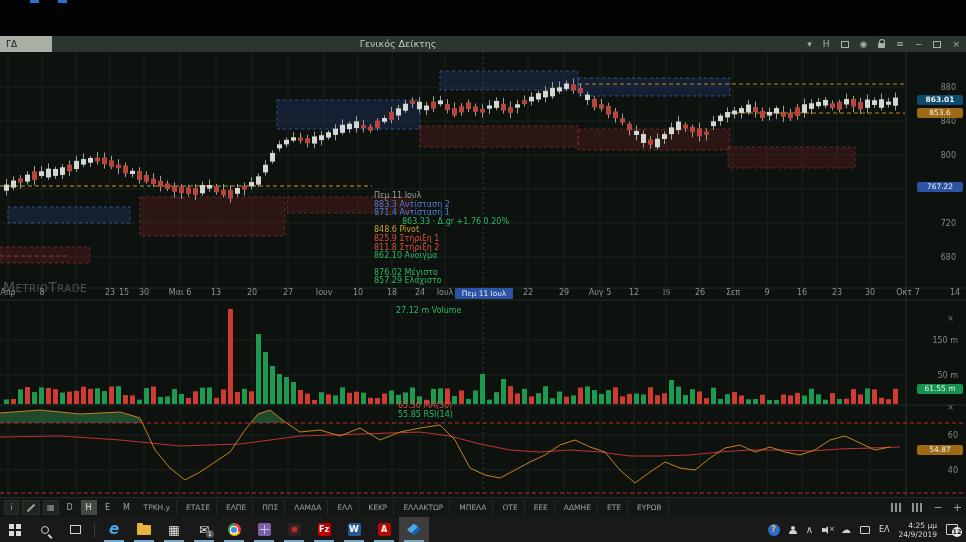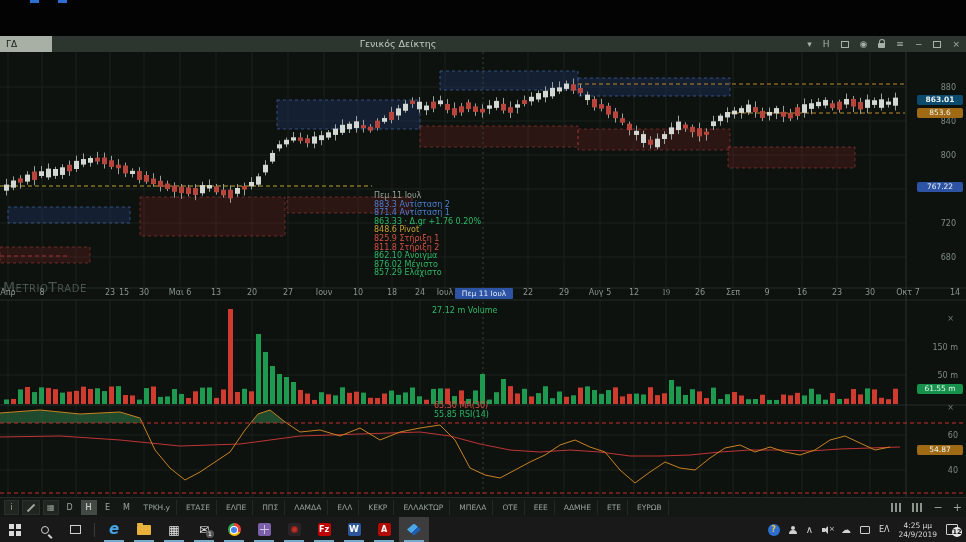--- a/index.html
+++ b/index.html
@@ -27,21 +27,21 @@
   .closex{position:absolute;right:12px;color:#737f76;font-size:8px;cursor:pointer;}
   .pbadge{position:absolute;right:3px;width:46px;height:10px;border-radius:2px;color:#eef3ee;
           font-size:7.5px;line-height:10px;text-align:center;}
   .tick{position:absolute;transform:translateX(-50%);color:#8a958c;font-size:8px;top:0;white-space:nowrap;}
   .timeaxis{position:absolute;left:0;top:236px;width:966px;height:12px;}
   .datebadge{position:absolute;top:0;height:11px;background:#2d53a5;color:#dfe7f2;font-size:7.5px;
              line-height:11px;text-align:center;border-radius:1px;white-space:nowrap;padding:0 4px;}
   .tooltip{position:absolute;left:374px;top:140px;font-size:8px;line-height:8.6px;}
   .tooltip .hdr{color:#95a098;}
   .ttrow{white-space:nowrap;}
-  .legend{position:absolute;font-size:8px;white-space:nowrap;margin-left:36px;}
+  .legend{position:absolute;font-size:8px;white-space:nowrap;}
   .watermark{position:absolute;left:3px;top:227px;font-size:14px;color:#4a554d;font-variant:small-caps;letter-spacing:.5px;}
   
   .toolbar{position:absolute;left:0;top:497px;width:966px;height:20px;background:#141814;border-top:1px solid #262d27;
            display:flex;align-items:center;padding:0 4px;gap:3px;}
   .tbtn{height:15px;min-width:15px;display:flex;align-items:center;justify-content:center;
         background:#20251f;border:1px solid #2b312a;color:#9aa59b;font-size:8px;padding:0 3px;cursor:pointer;}
   .tfbtn{height:15px;min-width:16px;display:flex;align-items:center;justify-content:center;
          color:#9aa59b;font-size:8px;padding:0 4px;cursor:pointer;}
   .tfbtn.active{background:#434943;color:#e6eae6;}
   .tkbtn{height:15px;display:flex;align-items:center;color:#97a29a;font-size:7.5px;padding:0 6px;
@@ -91,21 +91,21 @@
           text-align:center;line-height:12px;}
   .personic{width:8px;height:8px;position:relative;}
   .personic:before{content:"";position:absolute;left:2px;top:0;width:4px;height:4px;border-radius:50%;background:#d0d0d0;}
   .personic:after{content:"";position:absolute;left:0;top:4.5px;width:8px;height:4px;border-radius:4px 4px 0 0;background:#d0d0d0;}
   .speaker{position:relative;width:10px;height:9px;}
   .speaker:before{content:"";position:absolute;left:0;top:2.5px;width:3px;height:4px;background:#d0d0d0;}
   .speaker:after{content:"";position:absolute;left:2px;top:0.5px;border:4px solid transparent;border-right-color:#d0d0d0;border-left:none;}
   .spx{position:absolute;left:7px;top:0;color:#d0d0d0;font-size:7px;}
   .netic{width:10px;height:8px;border:1px solid #d0d0d0;border-radius:1px;}
   .lang{font-size:8px;color:#d8d8d8;}
-  .clock{font-size:7.5px;line-height:9px;text-align:center;color:#d8d8d8;}
+  .clock{font-size:7.5px;line-height:9px;text-align:right;color:#d8d8d8;}
   .notif{position:relative;width:12px;height:11px;border:1px solid #d0d0d0;border-radius:1px;}
   .notifbadge{position:absolute;right:-5px;bottom:-3px;width:10px;height:10px;border-radius:50%;background:#e8e8e8;
               color:#111;font-size:6.5px;line-height:10px;text-align:center;font-weight:bold;}
 </style>
 </head>
 <body>
 
 <div class="screen">
   <div class="topstrip">
     <span class="bluemark" style="left:30px"></span>
@@ -575,46 +575,46 @@
         <polyline points="0,413 40,410 80,414 120,412 140,418 155,450 170,468 185,480 200,472 215,462 230,452 245,430 258,414 270,410 285,422 300,432 320,430 340,436 360,428 380,440 400,432 420,428 440,425 455,440 470,468 485,475 500,478 515,470 530,462 545,455 560,445 575,440 590,447 605,452 620,470 635,483 650,472 665,462 680,468 695,470 710,458 725,448 740,445 755,452 770,447 785,452 800,455 815,450 830,440 845,436 860,443 875,450 890,447" fill="none" stroke="#c8821e" stroke-width="1"></polyline>
         <line x1="0" y1="423" x2="966" y2="423" stroke="#cc2a2a" stroke-dasharray="4 3" stroke-width="1.2"></line>
         <line x1="0" y1="493" x2="966" y2="493" stroke="#cc2a2a" stroke-dasharray="4 3" stroke-width="1.2"></line>
       </svg>
     <div id="overlays">
         <div class="axlabel" style="top: 31px;">880</div>
         <div class="axlabel" style="top: 65px;">840</div>
         <div class="axlabel" style="top: 99px;">800</div>
         <div class="axlabel" style="top: 167px;">720</div>
         <div class="axlabel" style="top: 201px;">680</div>
-        <div class="vaxlabel" style="top: 284px; margin-top: 7px;">150 m</div>
+        <div class="vaxlabel" style="top: 284px;">150 m</div>
         <div class="vaxlabel" style="top: 319px;">50 m</div>
         <div class="vaxlabel" style="top: 379px;">60</div>
         <div class="vaxlabel" style="top: 414px;">40</div>
         <div class="pbadge" style="top: 43px; background: #0c4a6e; font-weight: bold;">863.01</div>
         <div class="pbadge" style="top: 56px; background: rgb(160, 106, 20);">853.6</div>
         <div class="pbadge" style="top: 130px; background: rgb(45, 83, 165);">767.22</div>
         <div class="pbadge" style="top: 332px; background: rgb(23, 146, 77);">61.55 m</div>
         <div class="pbadge" style="top: 393px; background: rgb(160, 106, 20);">54.87</div>
         <div class="closex" style="top: 262px;">×</div>
         <div class="closex" style="top: 351px;">×</div>
         <div class="legend" style="left: 396px; top: 254px; color: rgb(44, 184, 102);">27.12 m Volume</div>
         <div class="legend" style="left: 398px; top: 349px; color: rgb(217, 80, 64);">65.30 MA(30)</div>
         <div class="legend" style="left: 398px; top: 358px; color: rgb(44, 184, 102);">55.85 RSI(14)</div>
       </div>
     <div class="watermark">MetrioTrade</div>
     <div class="tooltip" id="tooltip">
         <div class="hdr">Πεμ 11 Ιουλ</div>
         <div class="ttrow" style="color: rgb(74, 127, 212);">883.3 Αντίσταση 2</div>
         <div class="ttrow" style="color: rgb(74, 127, 212);">871.4 Αντίσταση 1</div>
-        <div class="ttrow" style="color: rgb(44, 184, 102);">863.33 · Δ.gr +1.76 0.20%</div>
+        <div class="ttrow" style="color: rgb(44, 184, 102); margin-left: 28px;">863.33 · Δ.gr +1.76 0.20%</div>
         <div class="ttrow" style="color: rgb(200, 160, 48);">848.6 Pivot</div>
         <div class="ttrow" style="color: rgb(217, 80, 64);">825.9 Στήριξη 1</div>
         <div class="ttrow" style="color: rgb(217, 80, 64);">811.8 Στήριξη 2</div>
         <div class="ttrow" style="color: rgb(44, 184, 102);">862.10 Άνοιγμα</div>
-        <div class="ttrow" style="color: rgb(44, 184, 102);">876.02 Μέγιστο</div>
+        <div class="ttrow" style="color: rgb(44, 184, 102); margin-top: 8px;">876.02 Μέγιστο</div>
         <div class="ttrow" style="color: rgb(44, 184, 102);">857.29 Ελάχιστο</div>
       </div>
     <div class="timeaxis" id="timeaxis">
         <span class="tick" style="left: 8px;">Απρ</span>
         <span class="tick" style="left: 42px;">8</span>
         <span class="tick" style="left: 76px; margin-left: 48px;">15</span>
         <span class="tick" style="left: 110px;">23</span>
         <span class="tick" style="left: 144px;">30</span>
         <span class="tick" style="left: 180px;">Μαι 6</span>
         <span class="tick" style="left: 216px;">13</span>

